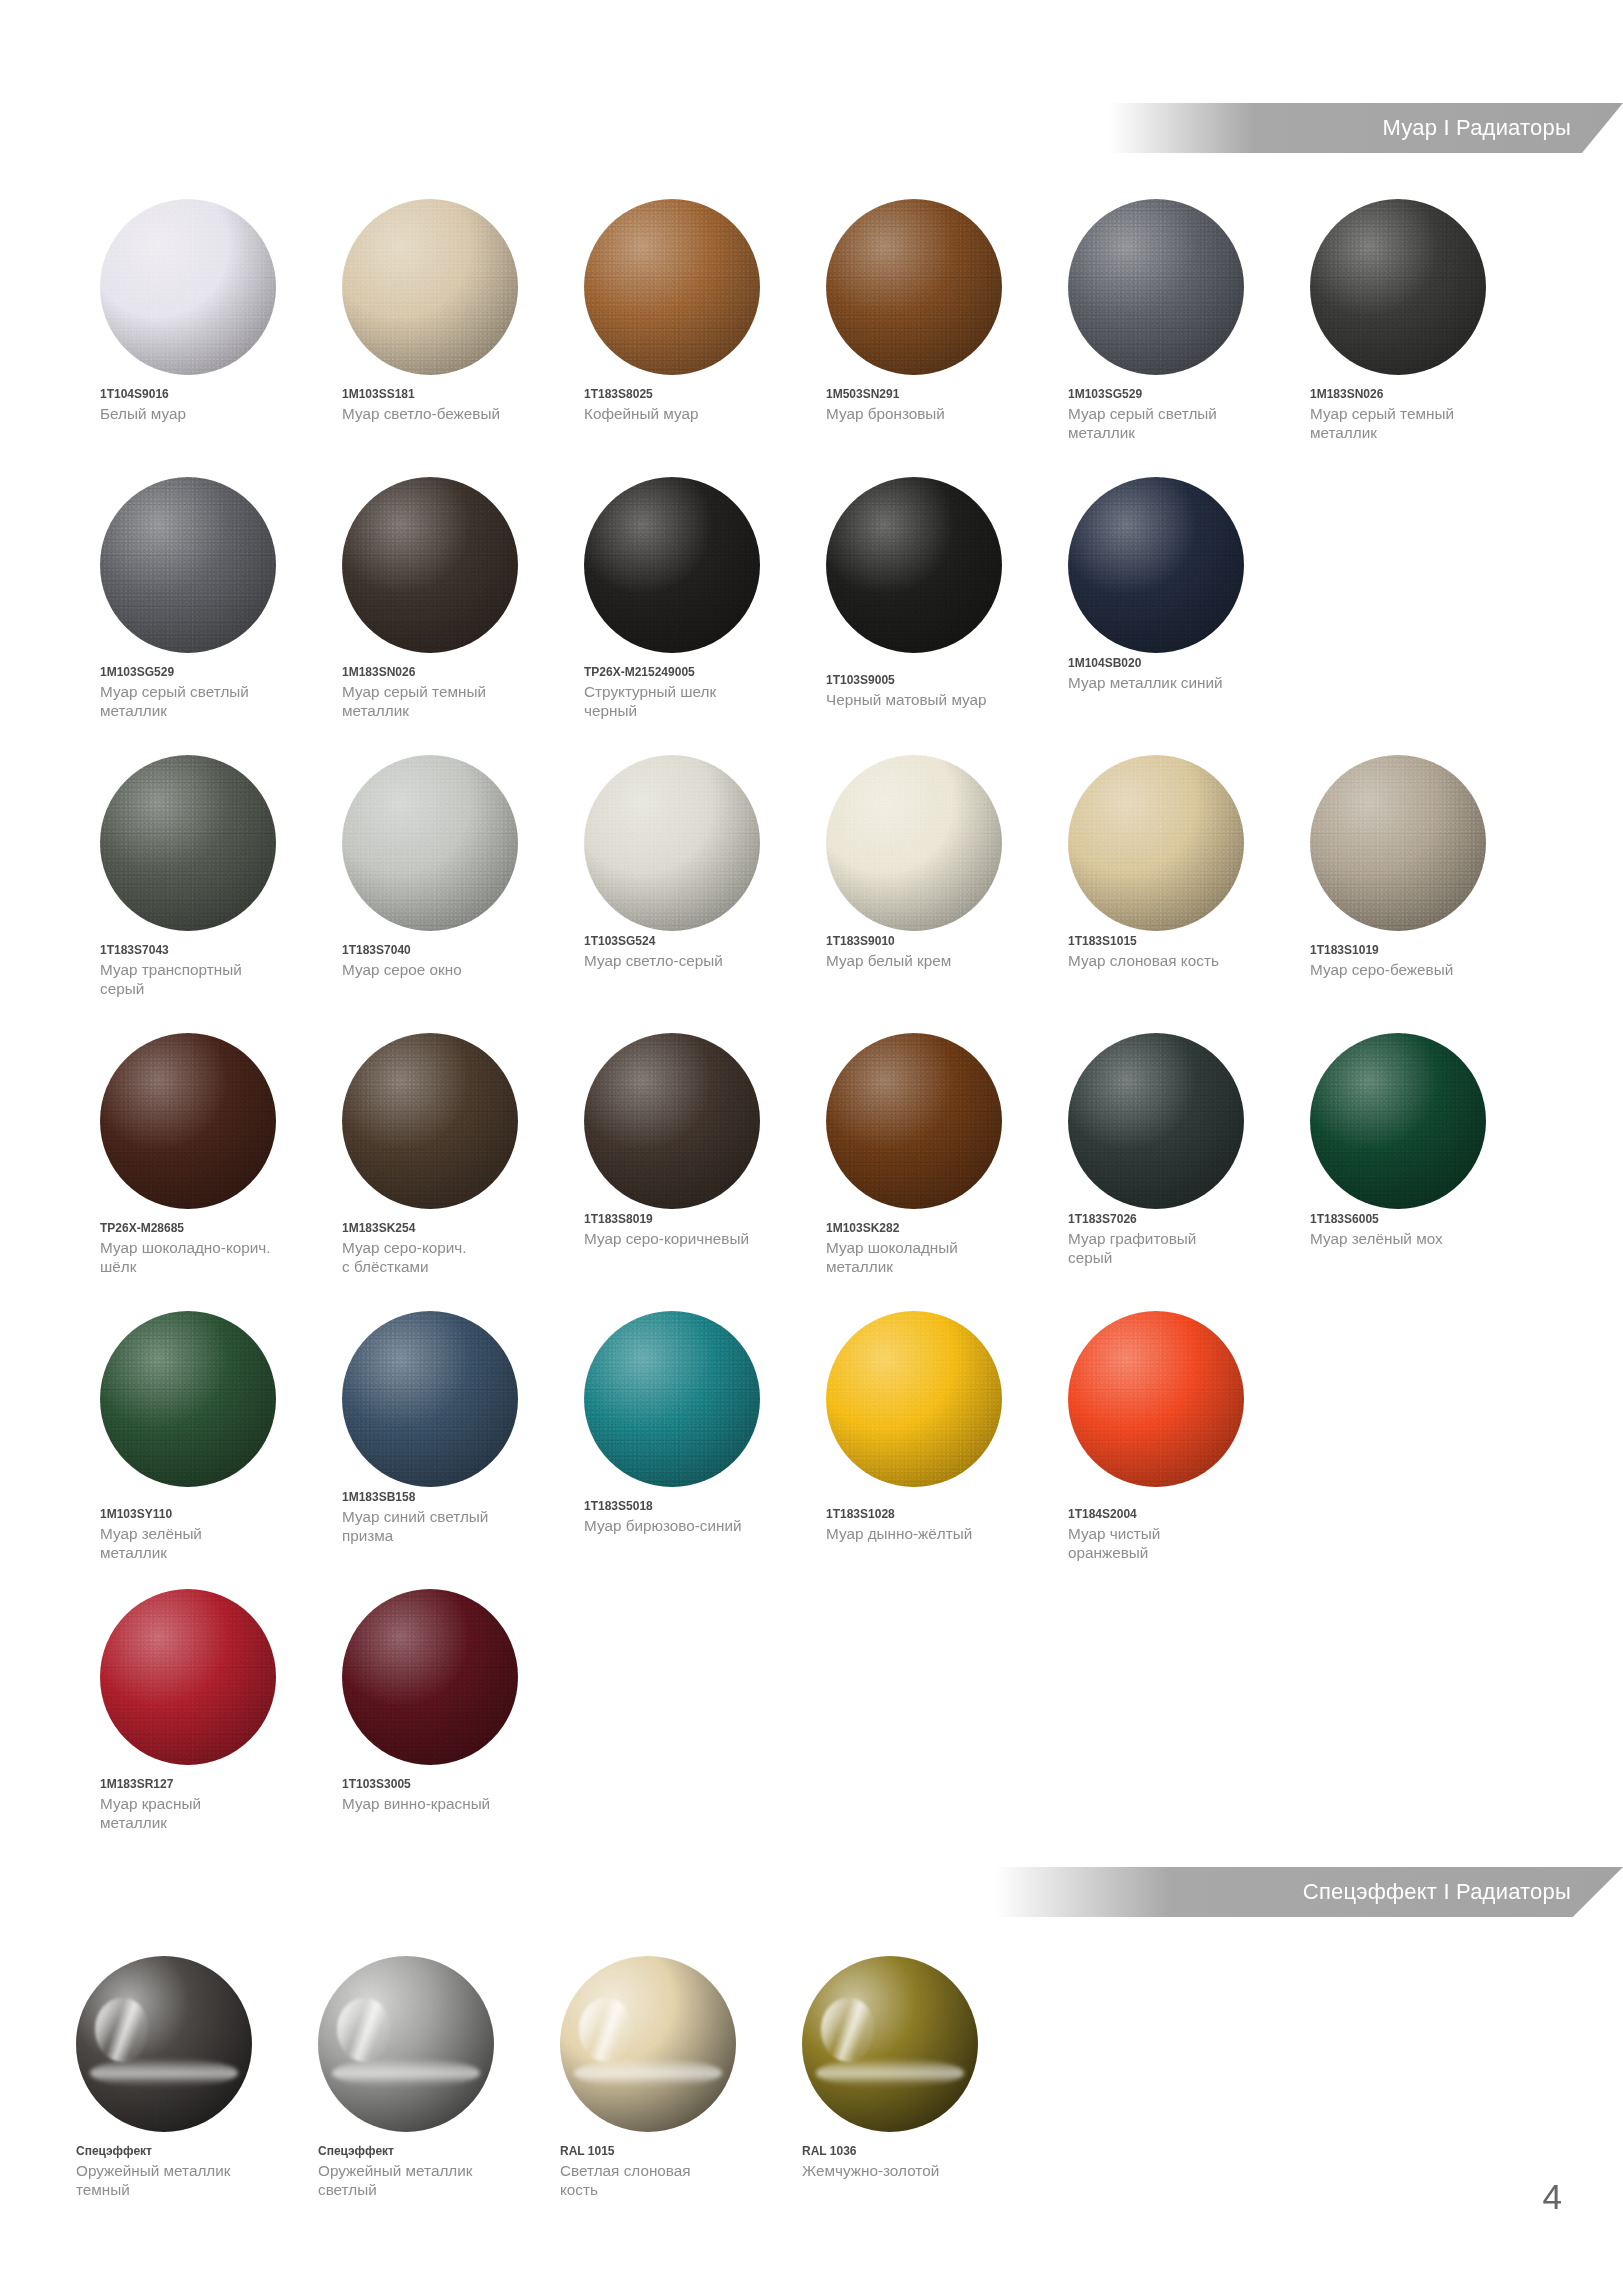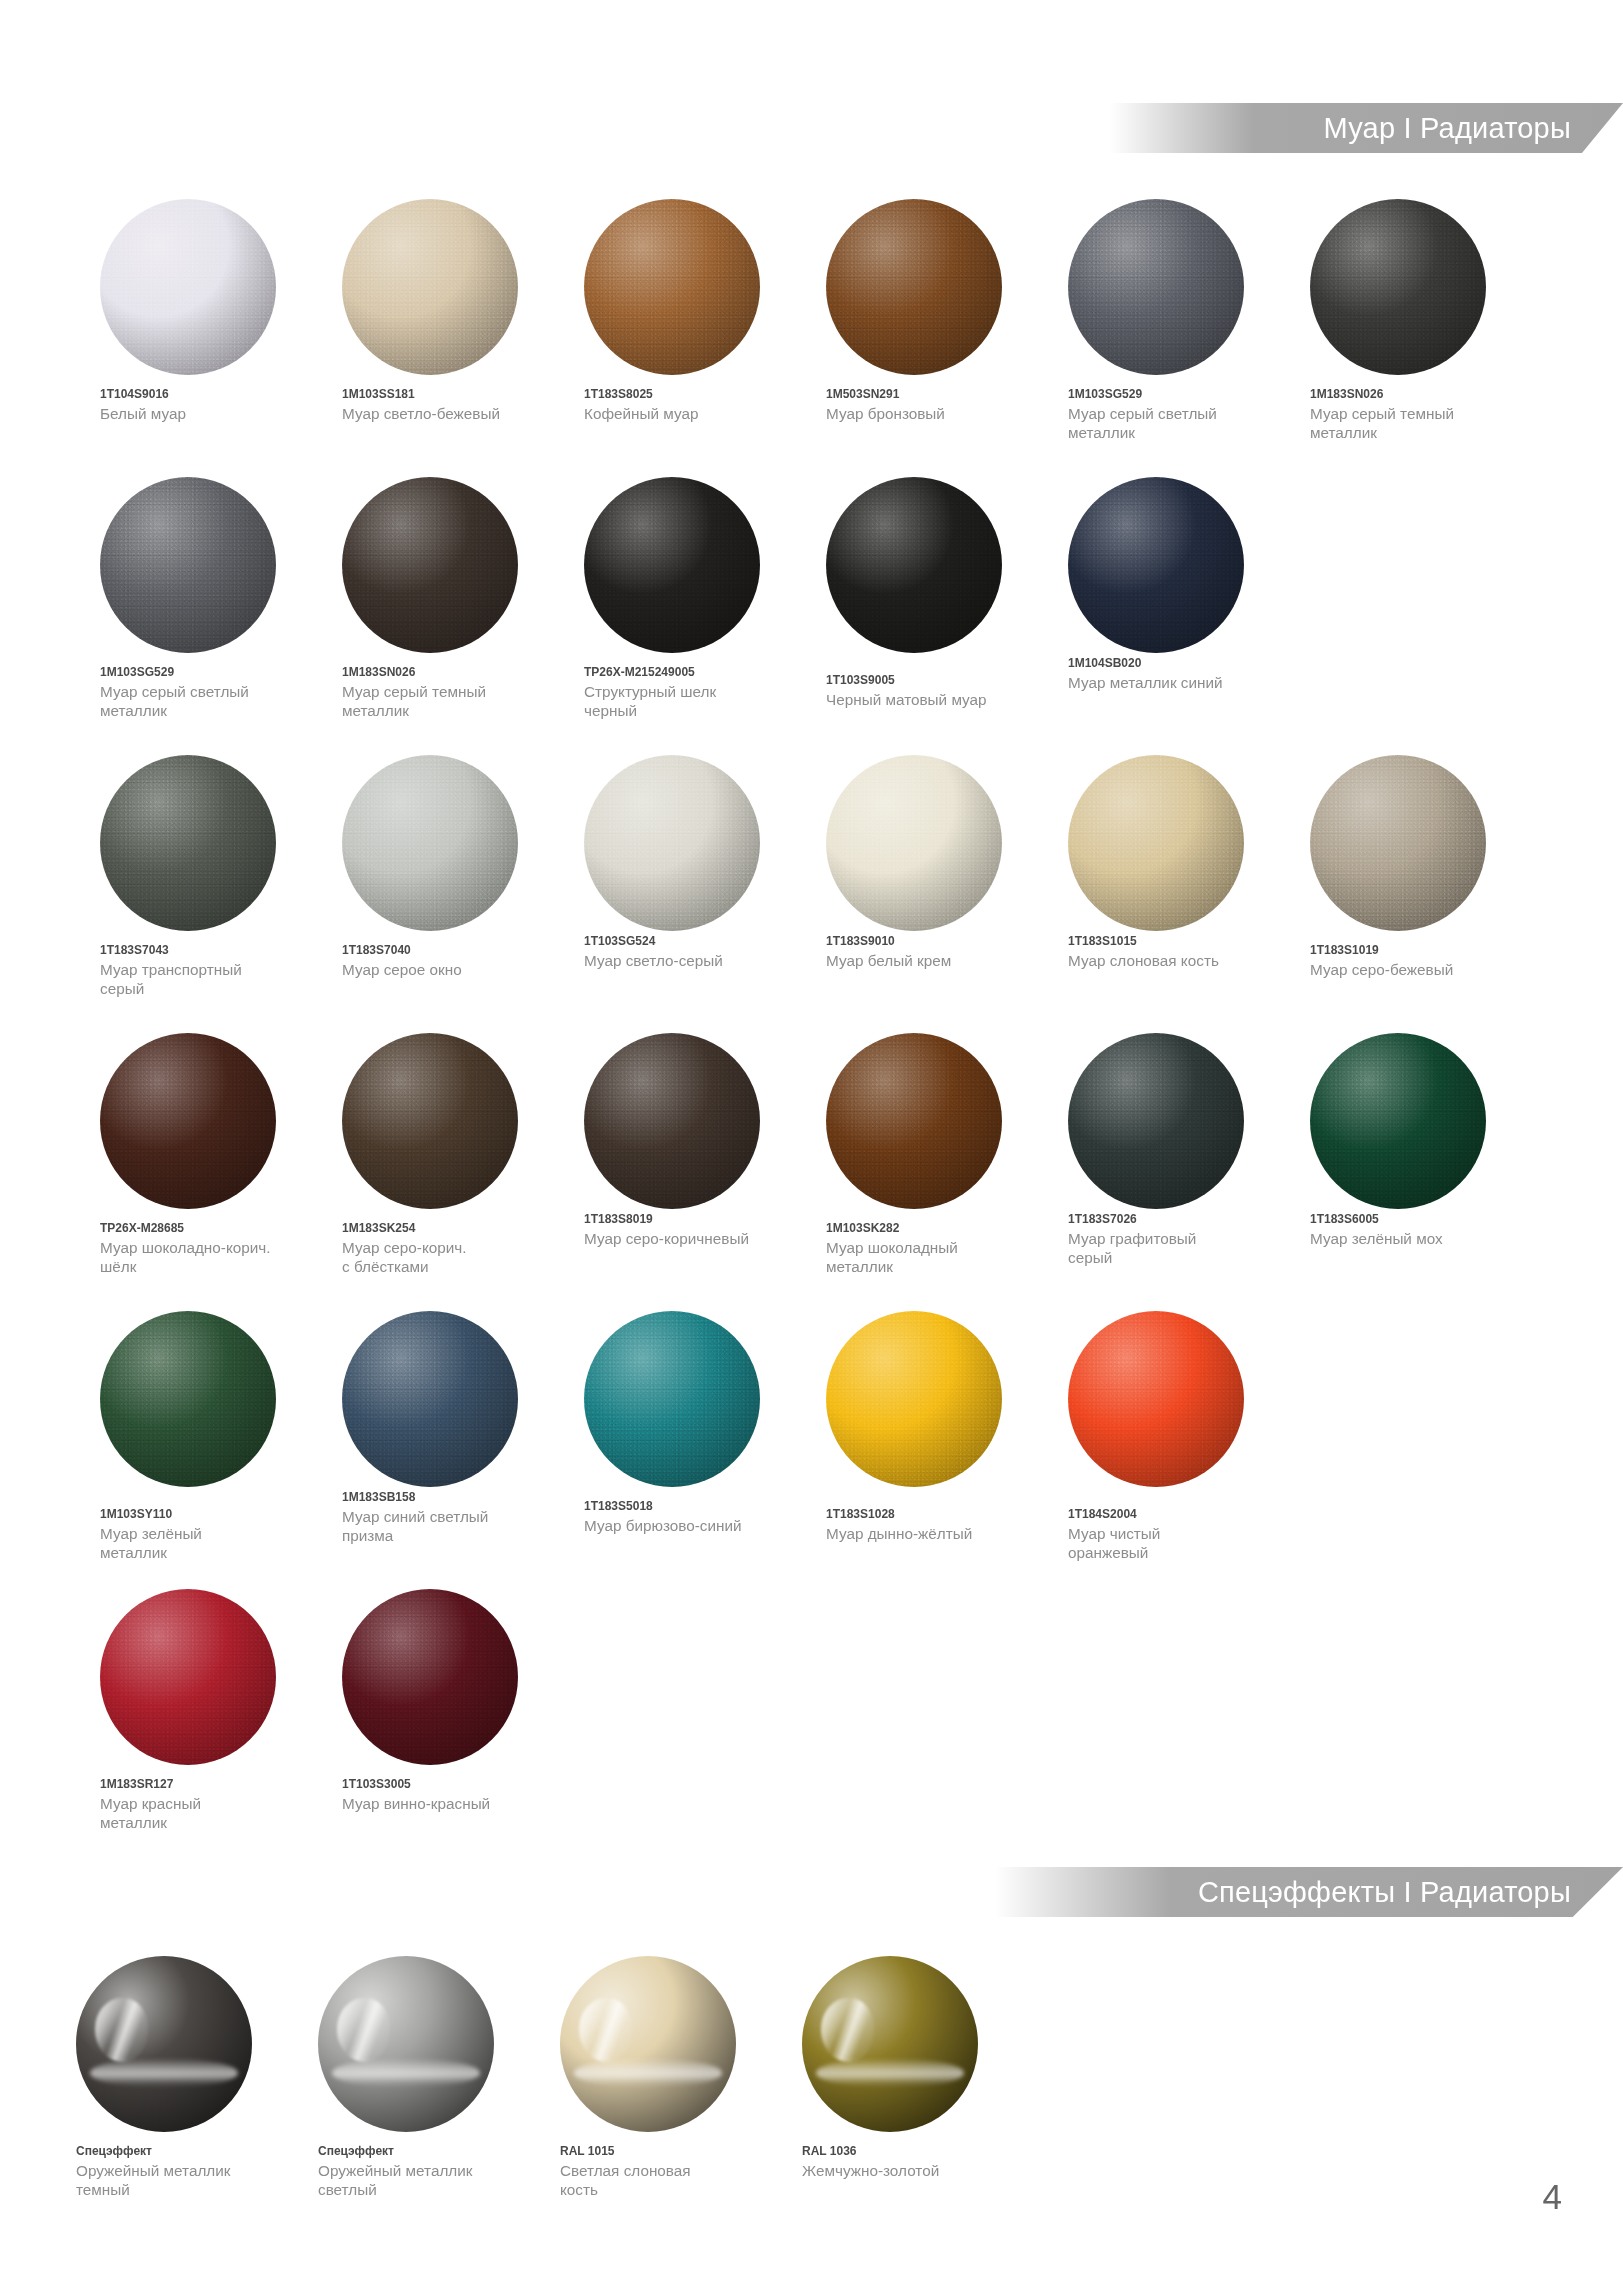--- a/index.html
+++ b/index.html
@@ -24,21 +24,21 @@
     align-items: center;
     justify-content: flex-end;
     padding-right: 52px;
     box-sizing: border-box;
     background: linear-gradient(to right, #ffffff 0%, #e9e9e9 7%, #a8a8a8 28%, #a3a3a3 100%);
     -webkit-clip-path: polygon(0 0, 100% 0, 92% 100%, 0 100%);
     clip-path: polygon(0 0, 100% 0, 92% 100%, 0 100%);
   }
   .banner-text {
     color: #ffffff;
-    font-size: 29px;
+    font-size: 22px;
     font-weight: 400;
     letter-spacing: 0.2px;
     white-space: nowrap;
   }
 
   
   .grid {
     position: absolute;
     left: 0;
     width: 1623px;
@@ -550,21 +550,21 @@
         <div class="sphere-wrap"></div>
         <div class="labels">
           <div class="code"></div>
           <div class="desc"></div>
         </div>
       </div>
     </div>
   </div>
 
 <div class="banner" id="banner-special-effects" style="top: 1867px; width: 628px;">
-  <span class="banner-text">Спецэффекты I Радиаторы</span>
+  <span class="banner-text">Спецэффект I Радиаторы</span>
 </div>
 
 <div class="grid" id="grid-special-effects" style="top: 1956px; padding-left: 64px; box-sizing: border-box;">
     <div class="row" style="height: 278px;">
       <div class="cell">
         <div class="sphere-wrap">
           <div class="sphere glossy" style="background: radial-gradient(circle at 30% 26%, rgb(174, 173, 171) 0%, rgb(75, 72, 69) 34%, rgb(34, 32, 31) 78%, rgb(21, 20, 19) 96%, rgb(107, 105, 102) 100%);">
             <div class="spec"></div>
           </div>
         </div>

